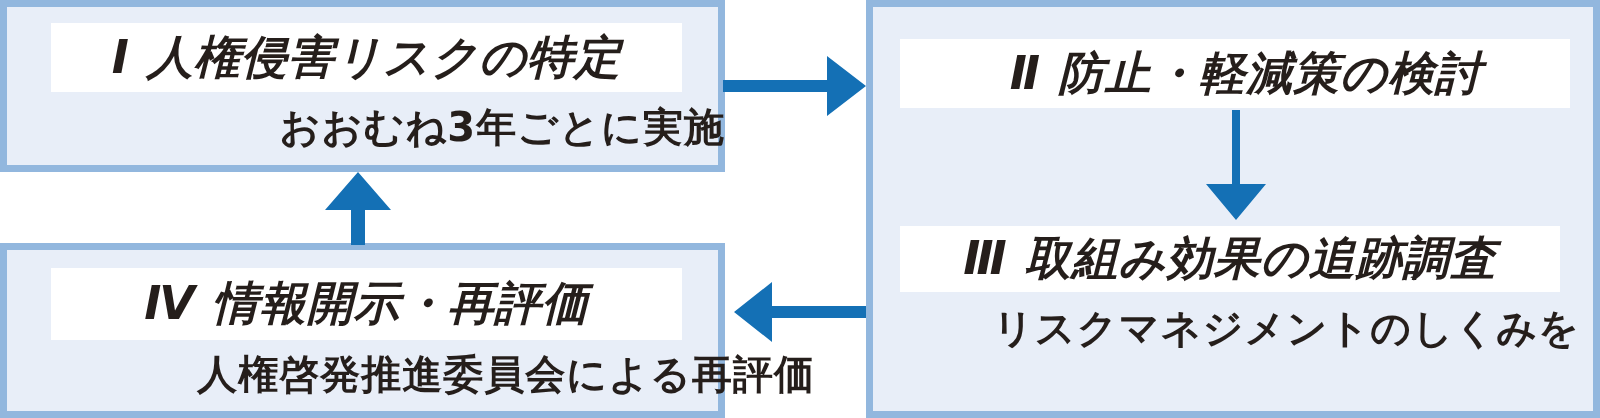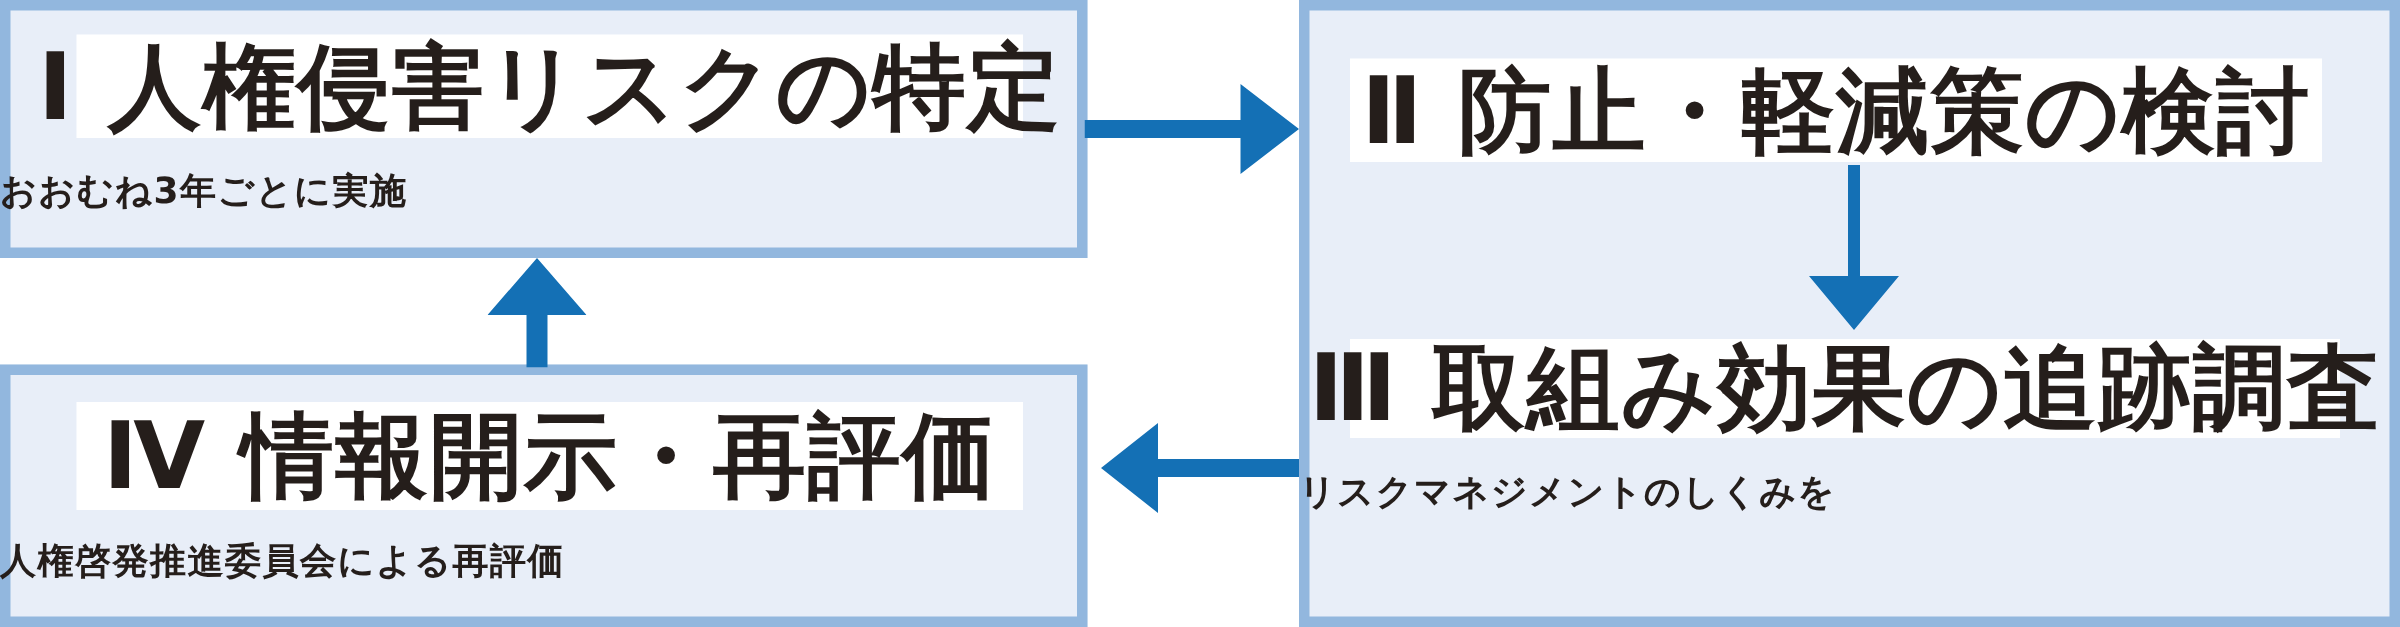--- a/index.html
+++ b/index.html
@@ -23,29 +23,30 @@
     box-sizing:border-box;
     background:var(--panel-fill);
     border:7px solid var(--panel-border);
   }
   .label-box{
     position:absolute;
     background:var(--box-bg);
     display:flex;
     align-items:center;
     justify-content:center;
-    font-size:62px;
+    font-size:46px;
     font-weight:700;
     letter-spacing:1px;
     white-space:nowrap;
+    font-style:italic;
   }
   .subtitle{
     position:absolute;
-    text-align:left;
-    font-size:24px;
+    text-align:right;
+    font-size:40px;
     font-weight:700;
     letter-spacing:1px;
     white-space:nowrap;
   }
   .arrow{
     position:absolute;
     color:var(--arrow);
   }
   .arrow svg{display:block;}
 </style>
@@ -58,21 +59,21 @@
 
   <div class="panel" style="left:0;top:243px;width:725px;height:175px;"></div>
 
   <div class="panel" style="left:866px;top:0;width:734px;height:418px;"></div>
 
   <div class="label-box" style="left:51px;top:23px;width:631px;height:69px;">
     <span>Ⅰ 人権侵害リスクの特定</span>
   </div>
   <div class="subtitle" style="left:0;top:103px;width:725px;height:48px;line-height:48px;">おおむね3年ごとに実施</div>
 
-  <div class="label-box" style="left:900px;top:39px;width:648px;height:69px;">
+  <div class="label-box" style="left:900px;top:39px;width:648px;height:69px;padding-left:22px;">
     <span>Ⅱ 防止・軽減策の検討</span>
   </div>
 
   <div class="label-box" style="left:900px;top:226px;width:660px;height:66px;">
     <span>Ⅲ 取組み効果の追跡調査</span>
   </div>
   <div class="subtitle" style="left:866px;top:307px;width:714px;line-height:43px;">
     <div>リスクマネジメントのしくみを</div>
   </div>
 

